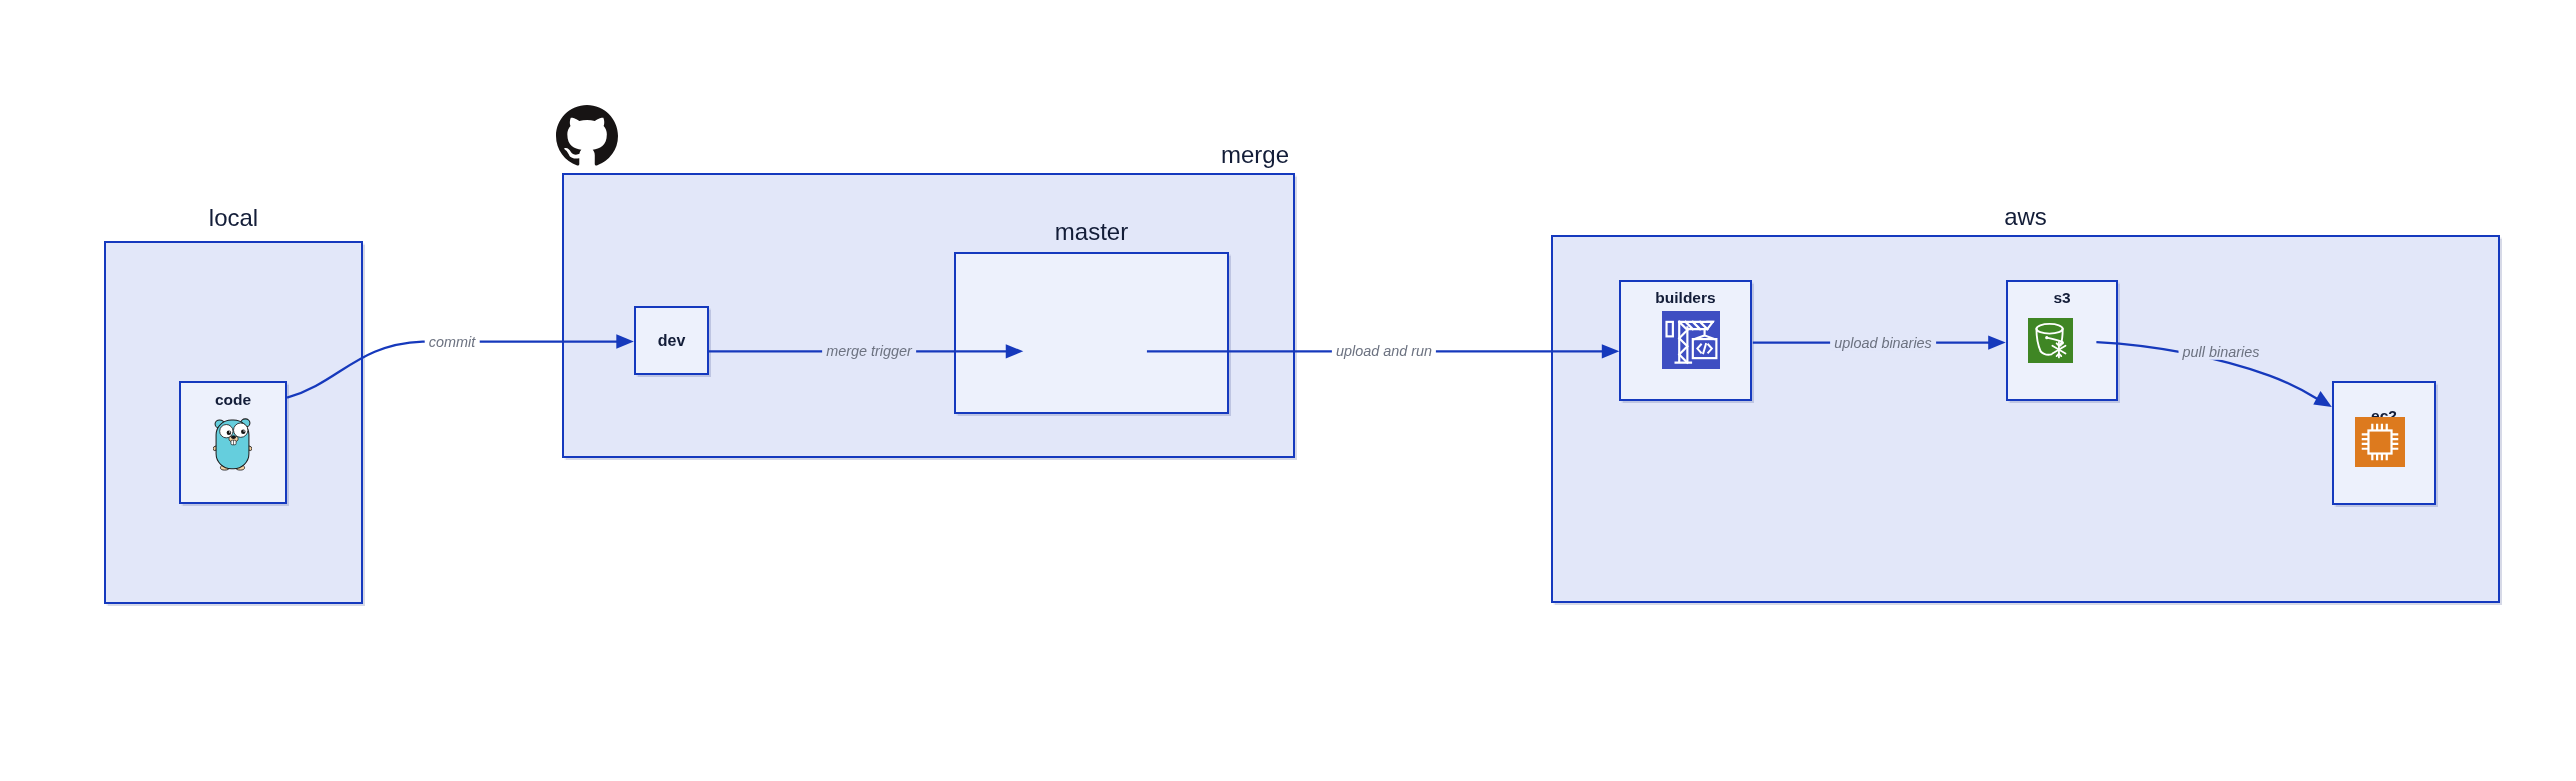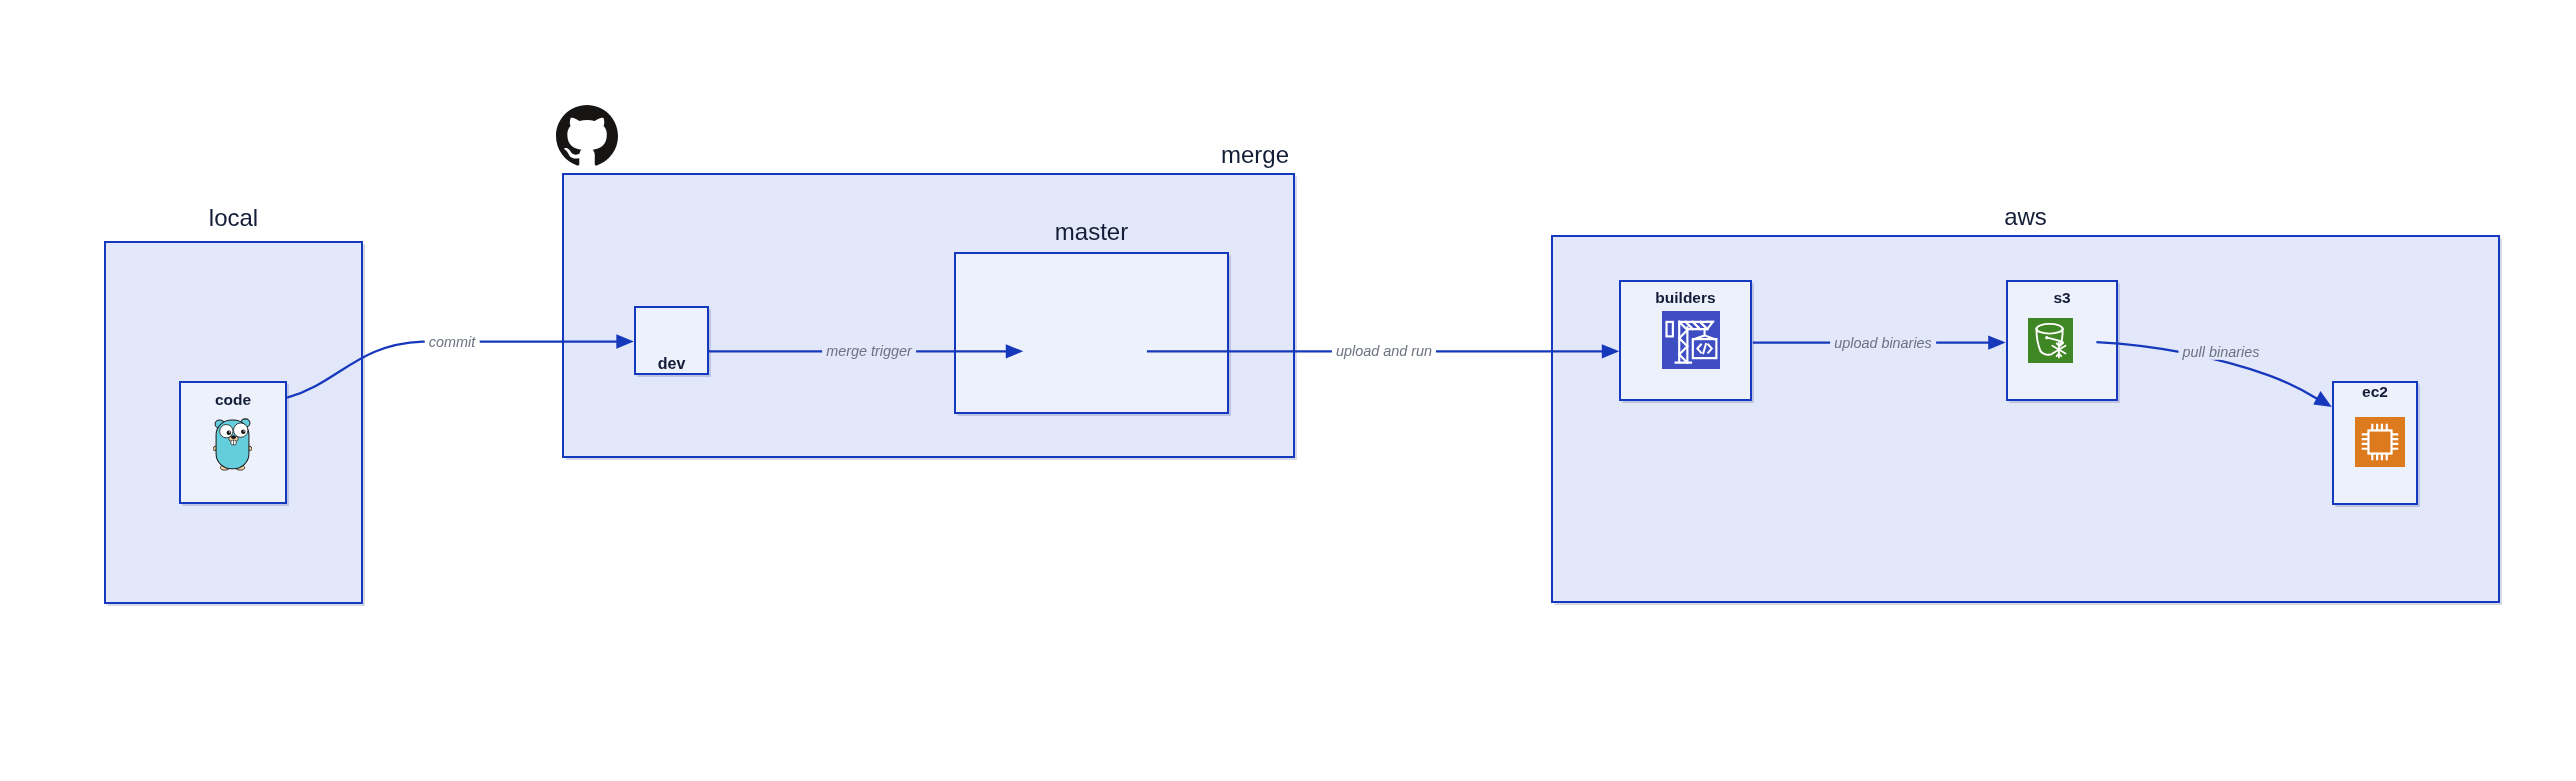--- a/index.html
+++ b/index.html
@@ -24,21 +24,21 @@
 
   .group-box{position:absolute;background:var(--group_fill);
     border:2.1px solid var(--border_blue);box-shadow:1.5px 1.5px 1px rgba(25,45,120,.18);}
   .node-box{position:absolute;background:var(--node_fill);
     border:2.1px solid var(--border_blue);box-shadow:1.5px 1.5px 1px rgba(25,45,120,.18);}
 
   .group-label{position:absolute;color:var(--text_navy);font-size:24px;line-height:1.1;}
   .node-label{color:var(--text_navy);font-weight:bold;font-size:15.5px;line-height:1.1;text-align:center;}
 
   .node-top{display:flex;justify-content:center;align-items:flex-start;}
-  .node-center{display:flex;justify-content:center;align-items:flex-end;}
+  .node-center{display:flex;justify-content:center;align-items:center;}
 
   .edge-label{position:absolute;transform:translate(-50%,-50%);
     font-style:italic;font-size:14.4px;color:var(--edge_gray);
     padding:1px 4.1px;white-space:nowrap;line-height:1;}
   .bg-white{background:var(--page_bg);}
   .bg-group{background:var(--group_fill);}
 
   #edges-svg{position:absolute;left:0;top:0;width:2604px;height:781px;pointer-events:none;}
   .edge-line{stroke:var(--edge_blue);stroke-width:4.5;fill:none;}
   .edge-head{fill:var(--edge_blue);stroke:none;}
@@ -82,21 +82,21 @@
 
 
   <div class="node-box node-top" style="left:1619px;top:280px;width:133px;height:121px;padding-top:7.2px;">
     <div class="node-label">builders</div>
   </div>
 
   <div class="node-box node-top" style="left:2006px;top:280px;width:112px;height:121px;padding-top:7.2px;">
     <div class="node-label">s3</div>
   </div>
 
-  <div class="node-box node-top" style="left:2332px;top:381px;width:86px;height:124px;padding-top:0;">
+  <div class="node-box node-top" style="left:2332px;top:381px;width:104px;height:124px;padding-top:24px;">
     <div class="node-label">ec2</div>
   </div>
 
   <div class="icon-tile" style="left:213px;top:415px;width:39px;height:56px;">
     <svg width="39" height="56" viewBox="0 0 76 108" aria-hidden="true">
       <ellipse cx="13" cy="17" rx="9" ry="8" style="fill:var(--gopher_teal);" stroke="#1b1b1b" stroke-width="2"></ellipse>
       <ellipse cx="63" cy="15" rx="9" ry="8" style="fill:var(--gopher_teal);" stroke="#1b1b1b" stroke-width="2"></ellipse>
       <ellipse cx="5.5" cy="64" rx="6" ry="4" style="fill:var(--gopher_tan);" stroke="#1b1b1b" stroke-width="1.6" transform="rotate(-24 5.5 64)"></ellipse>
       <ellipse cx="70.5" cy="64" rx="6" ry="4" style="fill:var(--gopher_tan);" stroke="#1b1b1b" stroke-width="1.6" transform="rotate(24 70.5 64)"></ellipse>
       <ellipse cx="23" cy="102" rx="8.5" ry="4.8" style="fill:var(--gopher_tan);" stroke="#1b1b1b" stroke-width="1.6"></ellipse>

